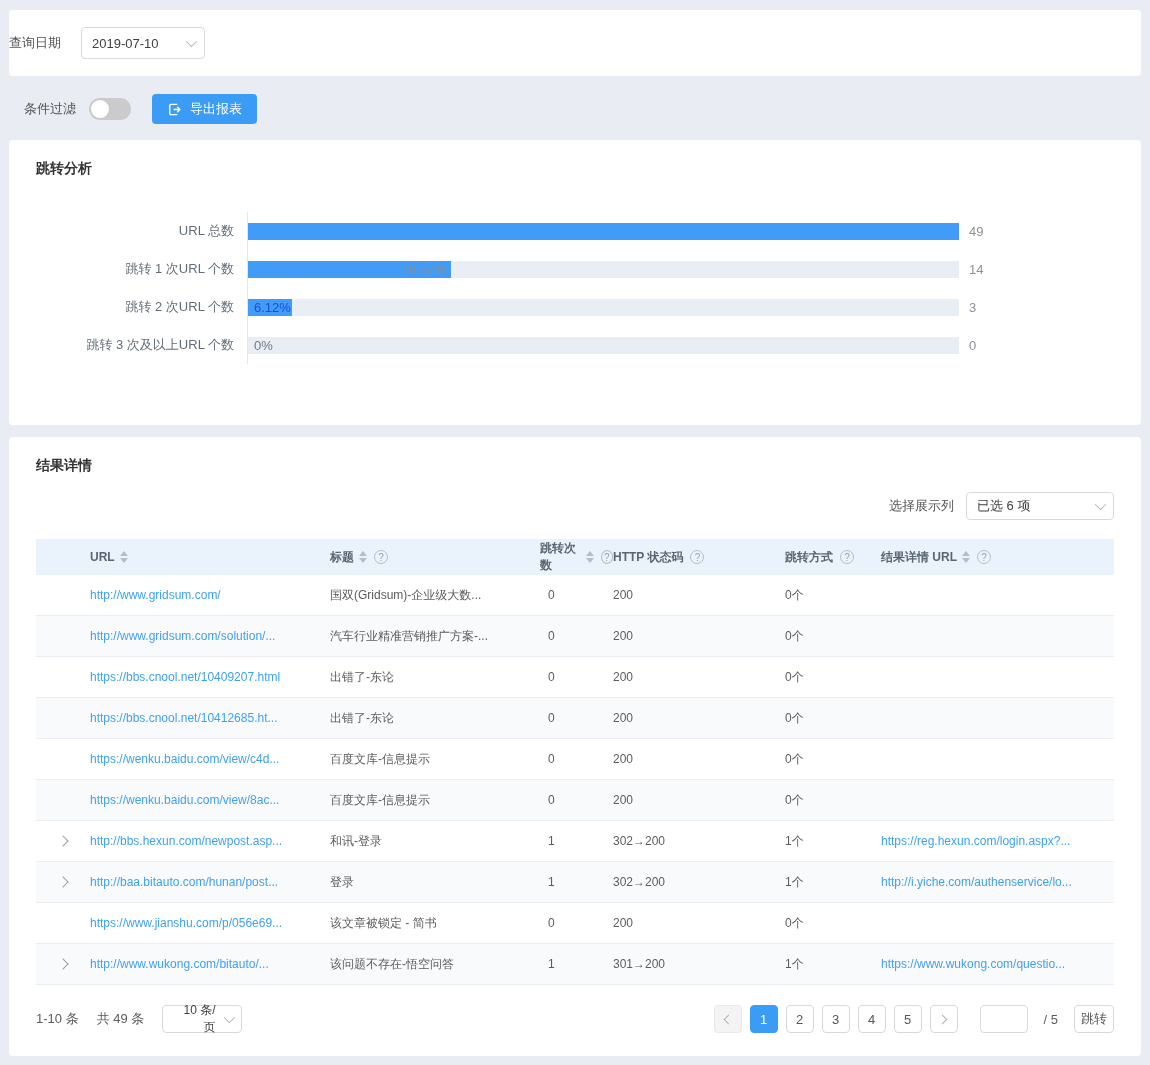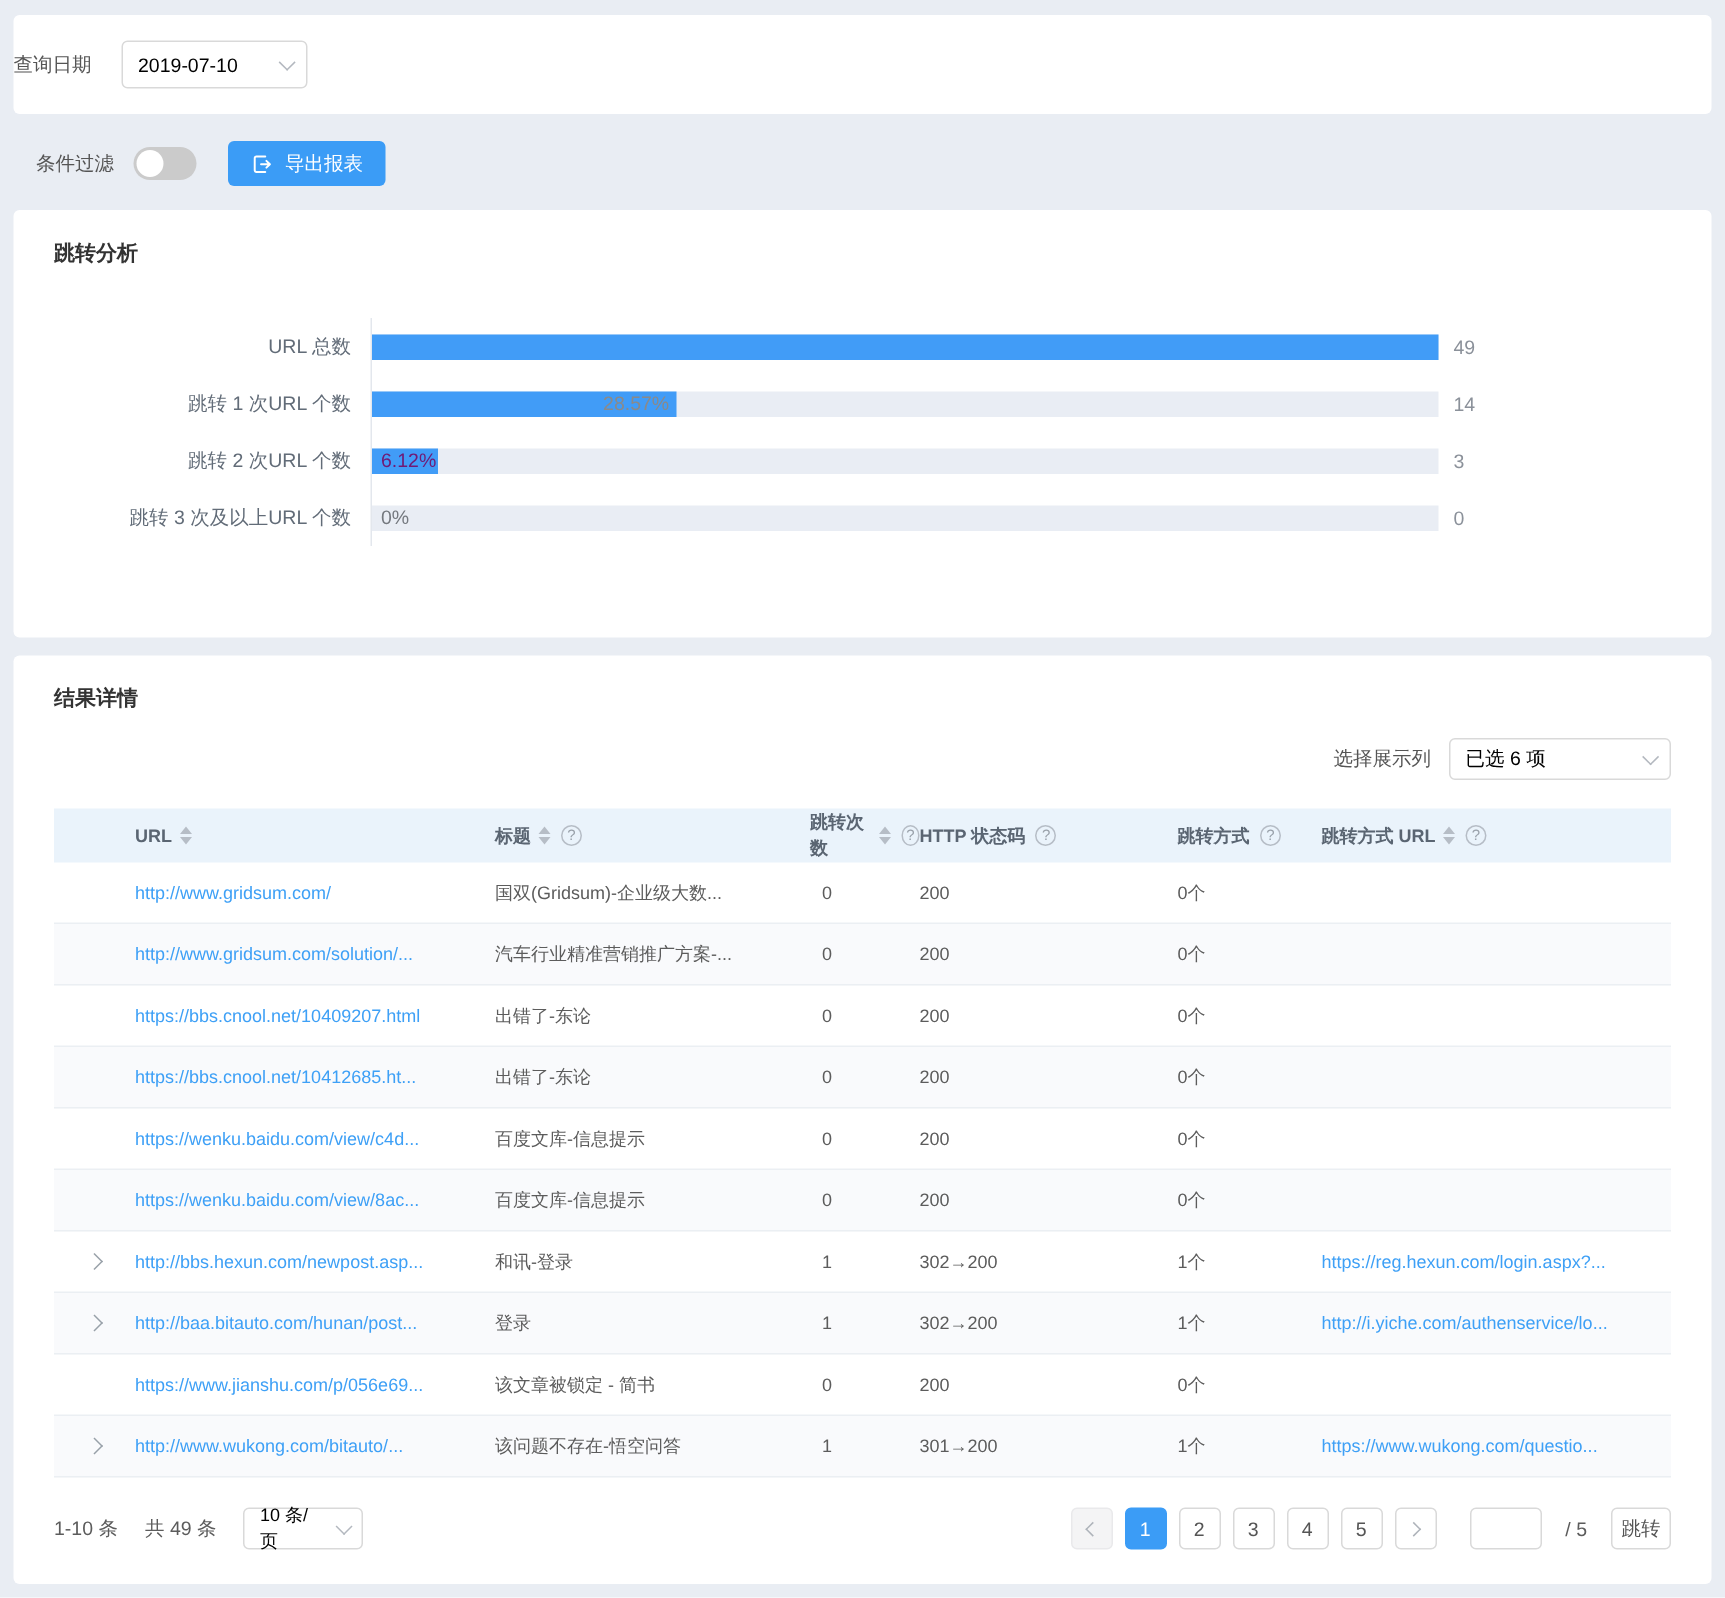--- a/index.html
+++ b/index.html
@@ -11,21 +11,21 @@
   }
   .page { padding:10px 9px 0; }
   .card { background:#fff; border-radius:4px; }
 
   
   .query-card { height:66px; display:flex; align-items:center; }
   .field-label { font-size:13px; color:#555; }
   .select {
     display:flex; align-items:center; justify-content:space-between;
     border:1px solid #d9d9d9; border-radius:4px; background:#fff;
-    color:#000000; font-size:13px; padding:0 10px; cursor:pointer;
+    color:#404040; font-size:13px; padding:0 10px; cursor:pointer;text-align:right;
   }
   .date-select { width:124px; height:32px; margin-left:20px; }
   .chev-down {
     width:8px; height:8px; border-right:1px solid #b3b8bf; border-bottom:1px solid #b3b8bf;
     transform:rotate(45deg) translateY(-2px); margin-left:8px;
   }
 
   
   .filter-row { height:30px; margin:18px 0 16px; padding-left:15px; display:flex; align-items:center; }
   .toggle { width:42px; height:22px; border-radius:11px; background:#cbcbcb; position:relative; margin-left:13px; cursor:pointer; }
@@ -153,21 +153,21 @@
               <span class="pct right" style="left:calc(28.57% - 5px);">28.57%</span>
             </div>
           </div>
           <div class="chart-value">14</div>
         </div>
         <div class="chart-row">
           <div class="chart-label">跳转 2 次URL 个数</div>
           <div class="track-cell">
             <div class="track">
               <div class="fill" style="width:6.12%;"></div>
-              <span class="pct left" style="color:#701a75;">6.12%</span>
+              <span class="pct left" style="color:#1d4ed8;">6.12%</span>
             </div>
           </div>
           <div class="chart-value">3</div>
         </div>
         <div class="chart-row">
           <div class="chart-label">跳转 3 次及以上URL 个数</div>
           <div class="track-cell">
             <div class="track">
               <div class="fill" style="width:0%;"></div>
               <span class="pct left" style="color:#75797f;">0%</span>
@@ -217,21 +217,21 @@
           </div>
           <div class="hcell c4">
             <span>HTTP 状态码</span>
             <span class="help">?</span>
           </div>
           <div class="hcell c5">
             <span>跳转方式</span>
             <span class="help">?</span>
           </div>
           <div class="hcell c6">
-            <span>跳转方式 URL</span>
+            <span>结果详情 URL</span>
             <span class="sort">
               <i class="up"></i>
               <i class="down"></i>
             </span>
             <span class="help">?</span>
           </div>
         </div>
       <div id="tbody">
           <div class="trow">
             <div class="c0"></div>

